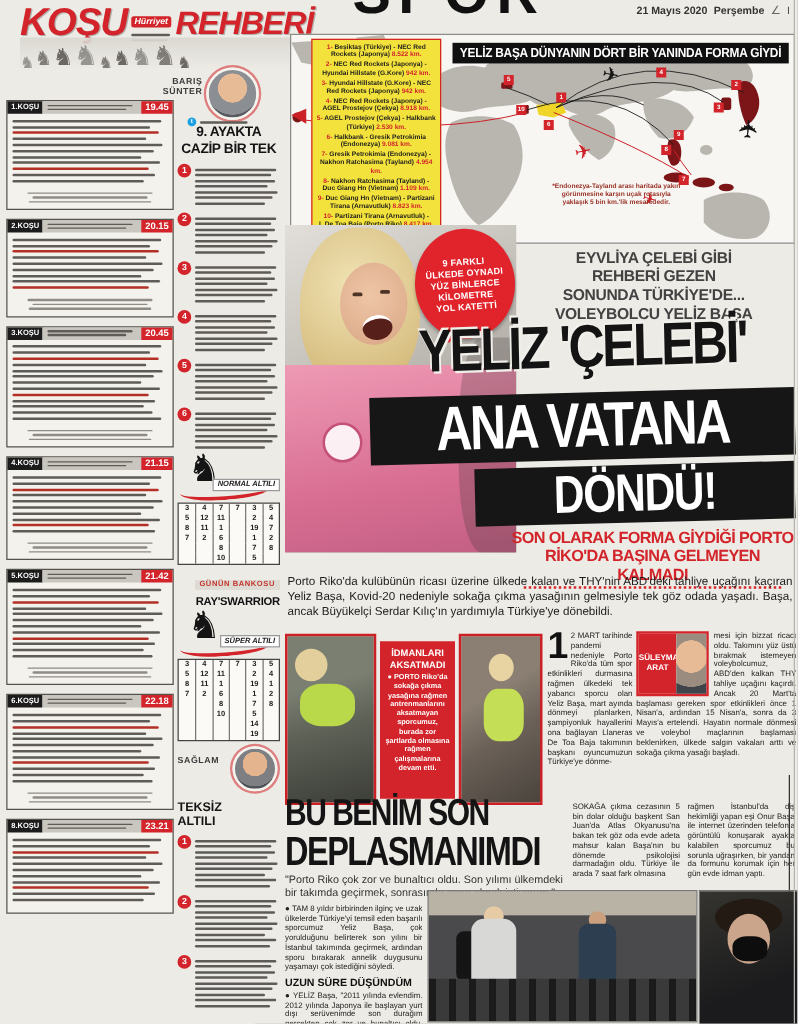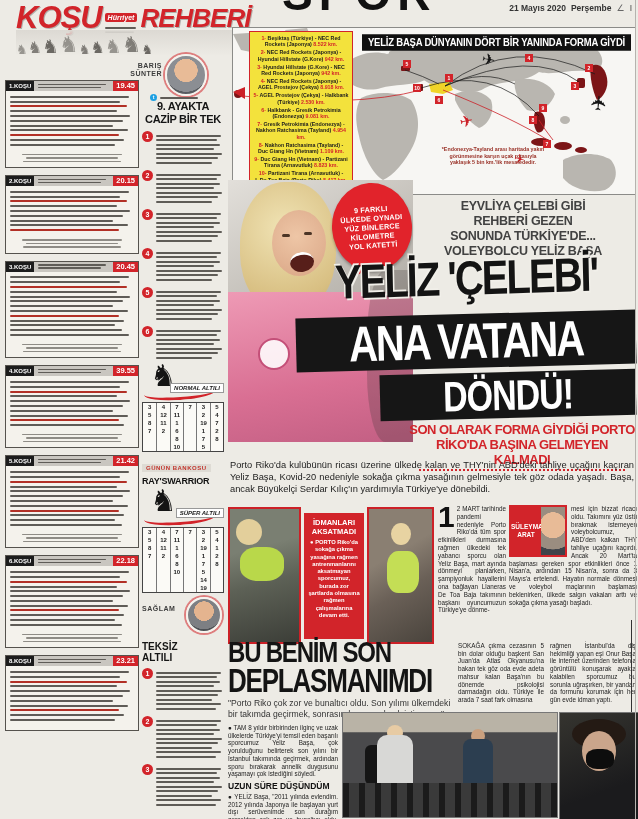--- a/index.html
+++ b/index.html
@@ -56,21 +56,21 @@
   .horse-logo .hglyph{position:absolute;left:8px;top:-4px;font-size:30px;color:#141414;line-height:30px;}
   .horse-logo .swoosh{position:absolute;left:2px;top:20px;width:72px;height:12px;border-bottom:3px solid #d2242a;
         border-radius:50%;transform:rotate(-4deg);}
   .horse-logo .hlabel{position:absolute;right:0;top:18px;background:#fff;border:1px solid #999;
         font-size:6px;font-weight:800;font-style:italic;padding:1px 3px;color:#222;}
   .agrid{display:grid;grid-template-columns:repeat(6,1fr);border:1px solid #444;background:#fbfaf6;
         margin:3px 0 4px;}
   .agrid .cell{font-size:6px;font-weight:700;color:#222;text-align:center;line-height:8px;
         border-left:1px solid #777;min-height:8px;}
   .agrid .cell:nth-child(6n+1){border-left:none;}
-  .banko{margin:3px 0;text-align:left;}
+  .banko{margin:3px 0;text-align:right;}
   .banko-l{font-size:6px;font-weight:800;color:#c2342c;background:#dedbd4;padding:1px 4px;letter-spacing:.5px;}
   .banko-h{font-size:9px;font-weight:900;color:#111;margin-top:2px;letter-spacing:-.2px;}
   .an2{position:relative;height:42px;margin-top:4px;}
   .an2 .an-photo2{position:absolute;right:2px;top:0;width:32px;height:32px;border-radius:50%;
         background:radial-gradient(circle at 50% 38%,#e4b48f 0 38%,#7d7f83 39% 70%,#4d5054 71%);
         border:2px solid #f5f3ee;box-shadow:0 0 0 2px rgba(210,36,42,.55);}
   .an2-name{position:absolute;left:0;top:8px;font-size:7px;font-weight:800;color:#3c3c3c;letter-spacing:.5px;}
   .teksiz-t{font-size:10px;font-weight:900;color:#151515;line-height:11px;margin:2px 0 5px;}
   
   .spor-crop{position:absolute;left:282px;top:0;width:170px;height:13px;overflow:hidden;}
@@ -309,21 +309,21 @@
           <i class="ln" style="width:94%"></i>
         </div>
       </div>
       <div class="race">
 <div class="race-head">
           <b class="race-label">4.KOŞU</b>
           <span class="race-mid">
             <i class="ln" style="width:96%"></i>
             <i class="ln" style="width:89%"></i>
           </span>
-          <b class="race-time">39.55</b>
+          <b class="race-time">21.15</b>
         </div>
 <div class="race-rows">
           <i class="ln" style="width:96%"></i>
           <i class="ln" style="width:89%"></i>
           <i class="ln red" style="width:94%"></i>
           <i class="ln" style="width:86%"></i>
           <i class="ln" style="width:97%"></i>
           <i class="ln" style="width:91%"></i>
           <i class="ln" style="width:83%"></i>
           <i class="ln" style="width:95%"></i>

